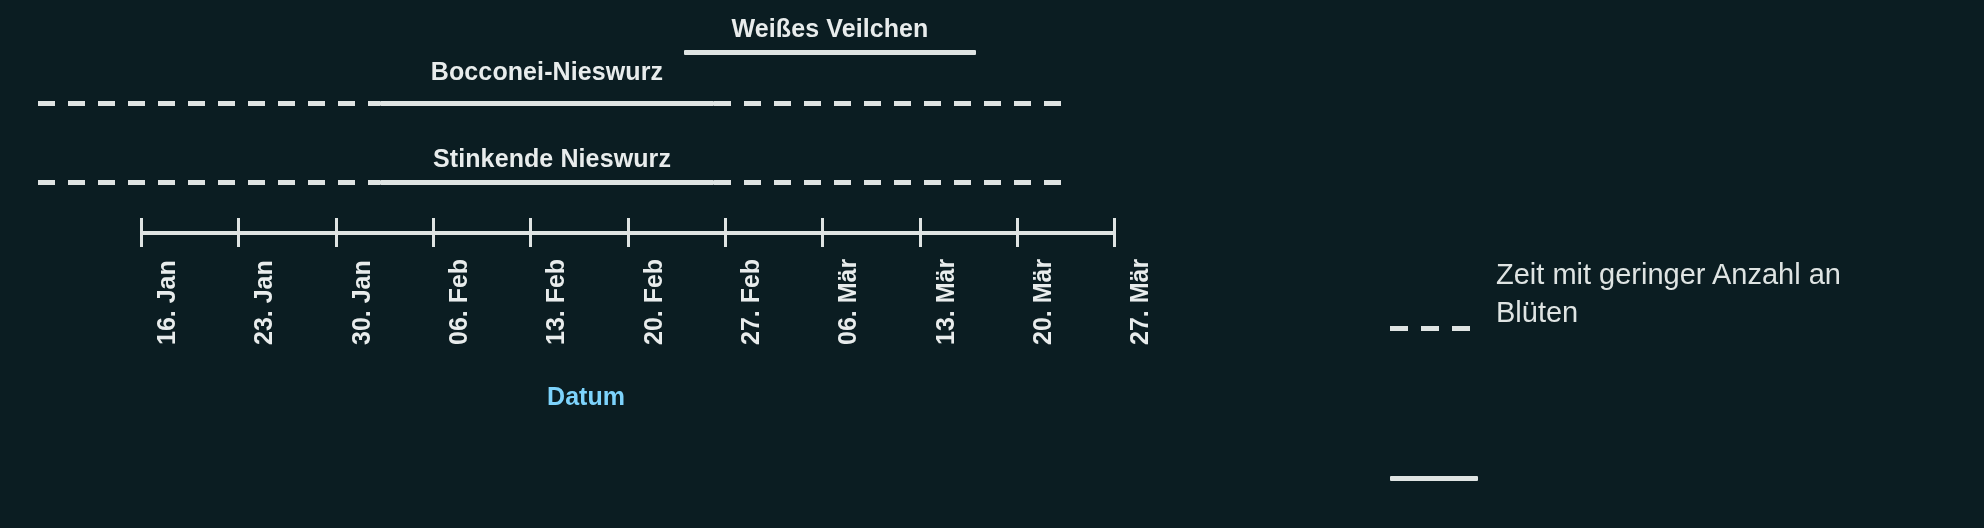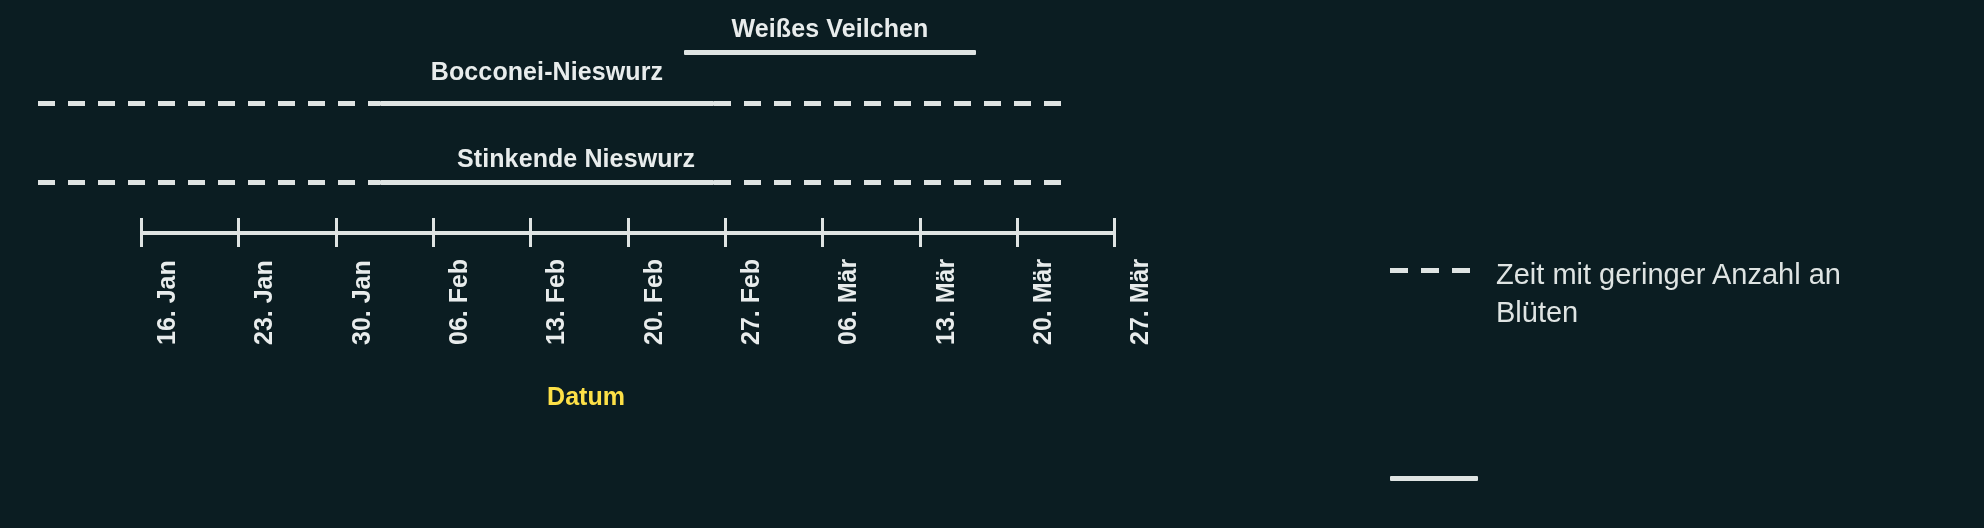--- a/index.html
+++ b/index.html
@@ -48,28 +48,28 @@
     font-size:25px;
     font-weight:bold;
     color:#e8ecec;
     white-space:nowrap;
     transform-origin:0 0;
     transform:rotate(-90deg);
   }
   #axis-title{
     position:absolute;
     font-size:25px;font-weight:bold;
-    color:#fde047;
+    color:#7dd3fc;
     white-space:nowrap;
     transform:translateX(-50%);
   }
 
   
   #legend{position:absolute;left:1390px;top:255px;width:560px;}
-  .legend-item{position:absolute;display:flex;align-items:flex-start;}
+  .legend-item{position:absolute;display:flex;align-items:flex-end;}
   .legend-key{
     width:88px;flex:0 0 88px;height:5px;margin-top:13px;margin-right:18px;
   }
   .legend-key.solid{background:#dfe4e3;border-radius:1px;}
   .legend-key.dashed{
     background-image:repeating-linear-gradient(
         to right,
         #dfe4e3 0px,#dfe4e3 18px,
         rgba(0,0,0,0) 18px,rgba(0,0,0,0) 31px);
   }
@@ -93,21 +93,21 @@
   <div class="bar-group">
     <div class="bar-label" style="left: 547px; top: 57px;">Bocconei-Nieswurz</div>
     <div class="bar-row" style="top: 101px; left: 0px;">
         <div class="seg dashed" style="left: 38px; width: 342px;"></div>
         <div class="seg solid" style="left: 380px; width: 334px;"></div>
         <div class="seg dashed" style="left: 714px; width: 350px;"></div>
       </div>
   </div>
 
   <div class="bar-group">
-    <div class="bar-label" style="left: 552px; top: 144px; margin-left: 24px;">Stinkende Nieswurz</div>
+    <div class="bar-label" style="left: 552px; top: 144px;">Stinkende Nieswurz</div>
     <div class="bar-row" style="top: 180px; left: 0px;">
         <div class="seg dashed" style="left: 38px; width: 342px;"></div>
         <div class="seg solid" style="left: 380px; width: 334px;"></div>
         <div class="seg dashed" style="left: 714px; width: 350px;"></div>
       </div>
   </div>
 
   <div id="axis-line" style="left: 140px; top: 231px; width: 975px;"></div>
   <div id="axis-ticks">
       <div class="tick" style="left: 140px; top: 218px; height: 29px;"></div>

